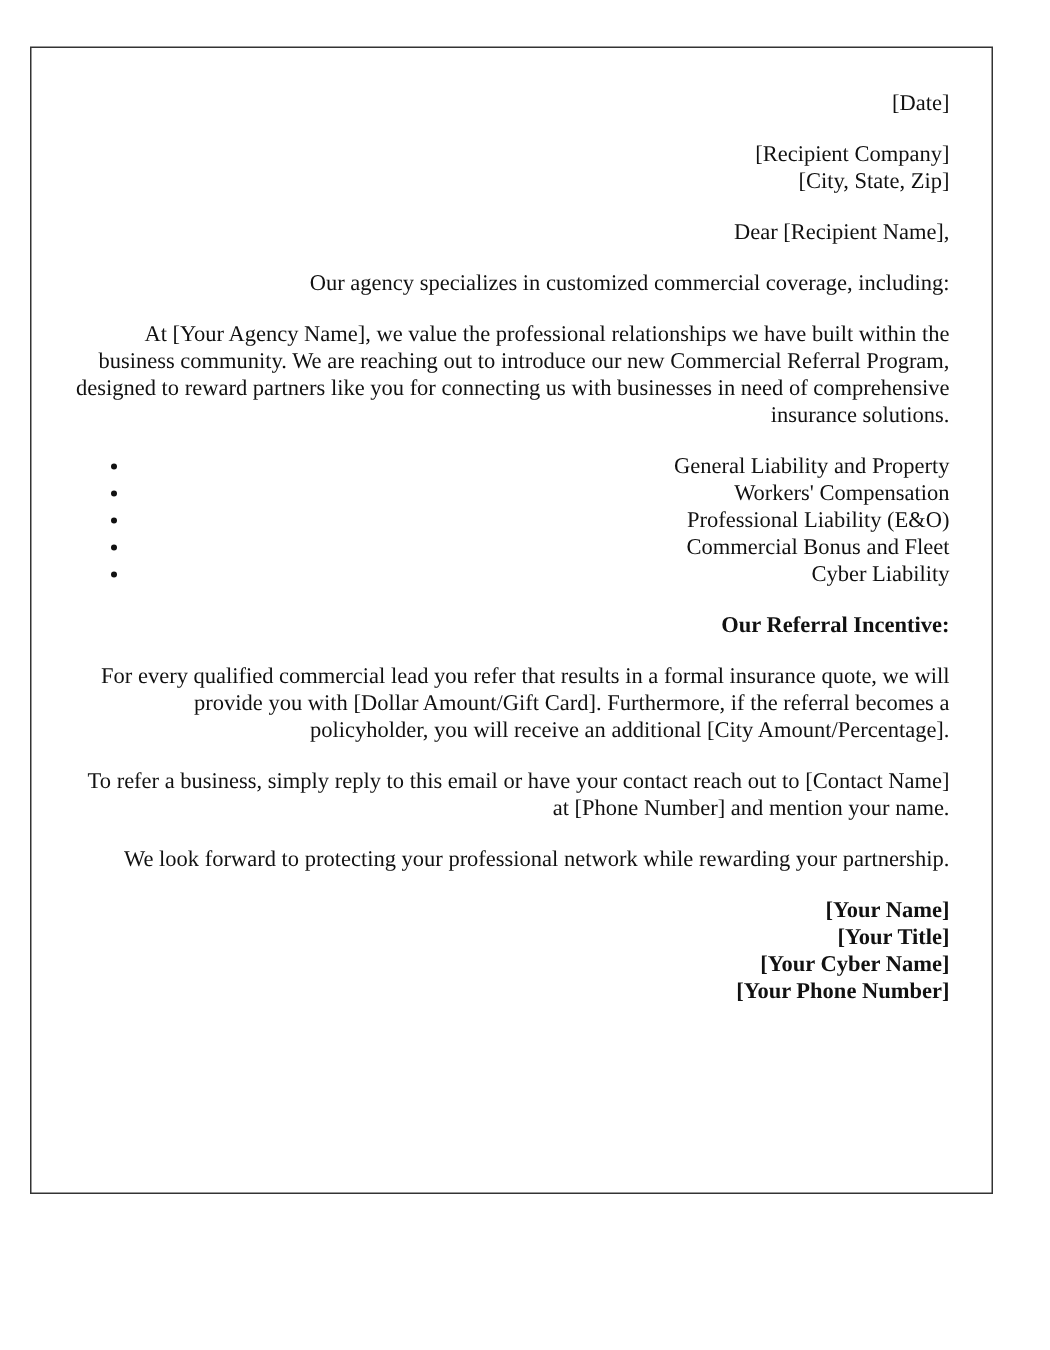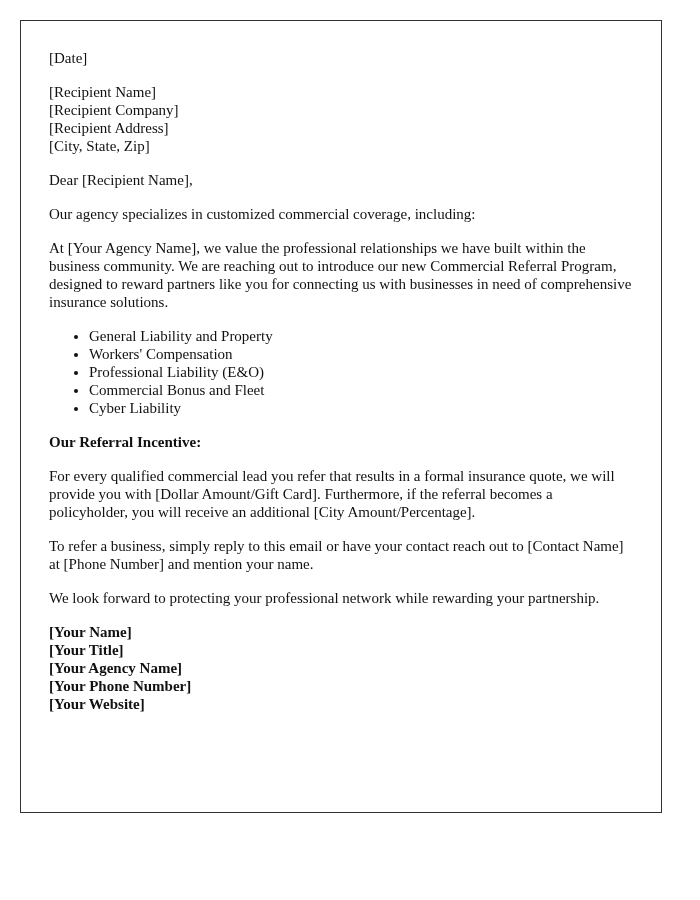--- a/index.html
+++ b/index.html
@@ -12,26 +12,27 @@
       height: 900px;
       position: relative;
       font-family: "Liberation Serif", "DejaVu Serif", serif;
       font-size: 15px;
       line-height: 18px;
       color: #111111;
     }
     .letter {
       position: absolute;
       left: 20px;
-      top: 20px;
+      top: 31px;
       width: 584px;
-      padding: 28px 28px 40px 28px;
+      padding: 28px 28px 12px 28px;
       border: 1px solid #333333;
       min-height: 723px;
       box-sizing: content-box;
+      text-align: right;
     }
     .letter p {
       margin: 0 0 16px 0;
     }
     .block {
       margin: 0 0 16px 0;
     }
     .block div {
       margin: 0;
     }
@@ -52,23 +53,21 @@
     }
   </style>
 </head>
 <body>
 
 <div class="letter">
 
   <p>[Date]</p>
 
   <div class="block">
-    <div>[Recipient Name]</div>
     <div>[Recipient Company]</div>
-    <div>[Recipient Address]</div>
     <div>[City, State, Zip]</div>
   </div>
 
   <p>Dear [Recipient Name],</p>
 
   <p>Our agency specializes in customized commercial coverage, including:</p>
 
   <p>At [Your Agency Name], we value the professional relationships we have built within the business community. We are reaching out to introduce our new Commercial Referral Program, designed to reward partners like you for connecting us with businesses in need of comprehensive insurance solutions.</p>
 
   <ul class="coverage">
@@ -84,18 +83,17 @@
   <p>For every qualified commercial lead you refer that results in a formal insurance quote, we will provide you with [Dollar Amount/Gift Card]. Furthermore, if the referral becomes a policyholder, you will receive an additional [City Amount/Percentage].</p>
 
   <p>To refer a business, simply reply to this email or have your contact reach out to [Contact Name] at [Phone Number] and mention your name.</p>
 
   <p>We look forward to protecting your professional network while rewarding your partnership.</p>
 
 
   <div class="signature">
     <div>[Your Name]</div>
     <div>[Your Title]</div>
-    <div>[Your Agency Name]</div>
+    <div>[Your Cyber Name]</div>
     <div>[Your Phone Number]</div>
-    <div>[Your Website]</div>
   </div>
 
 </div>
 
 </body></html>

